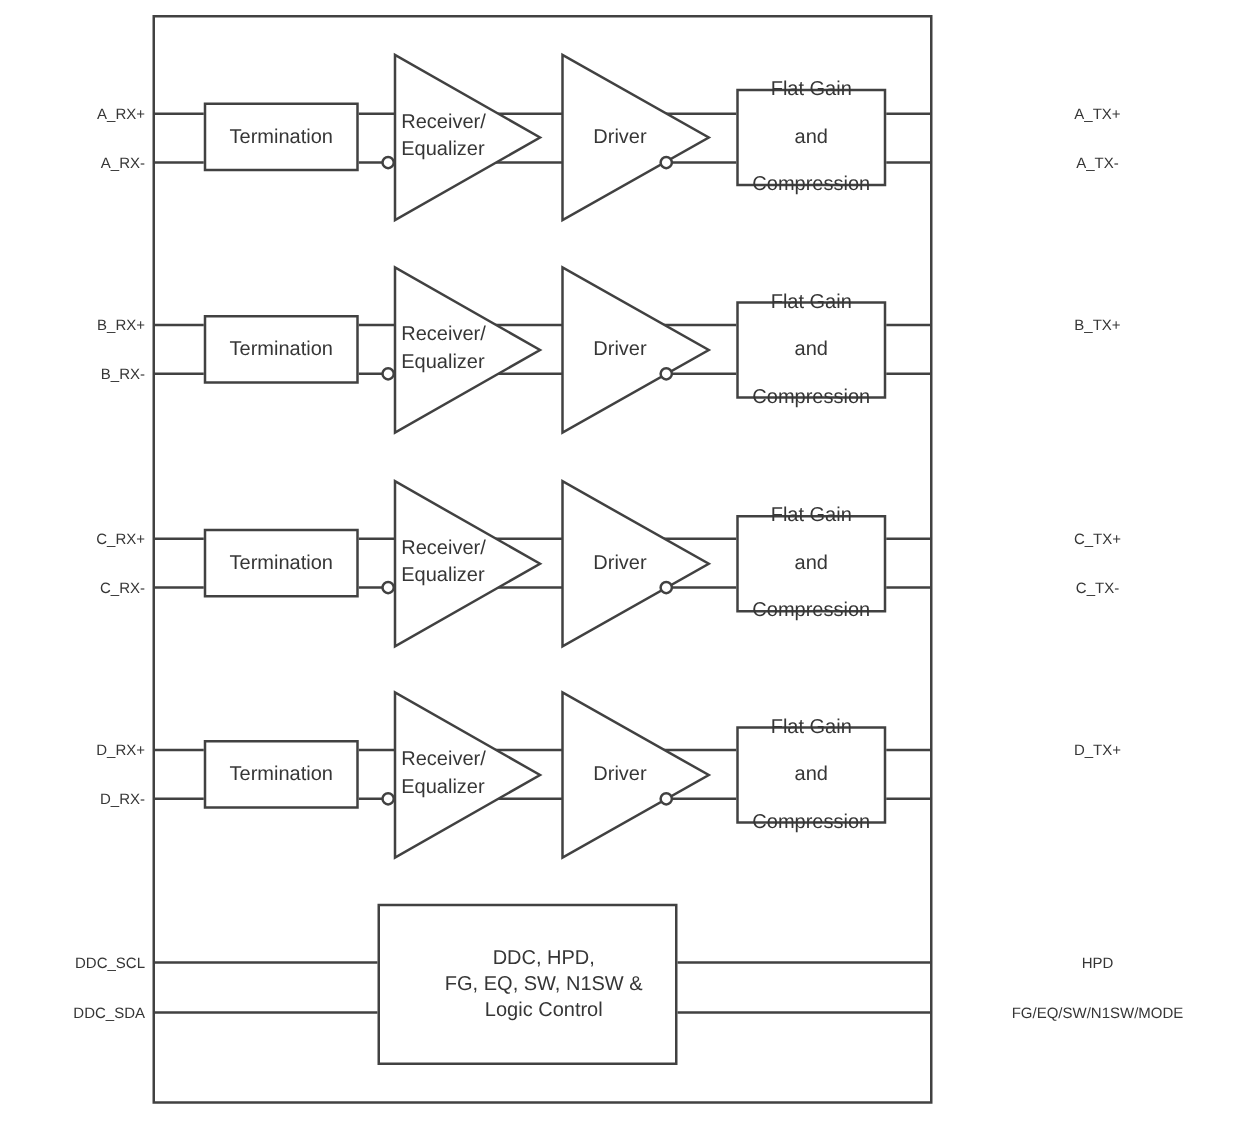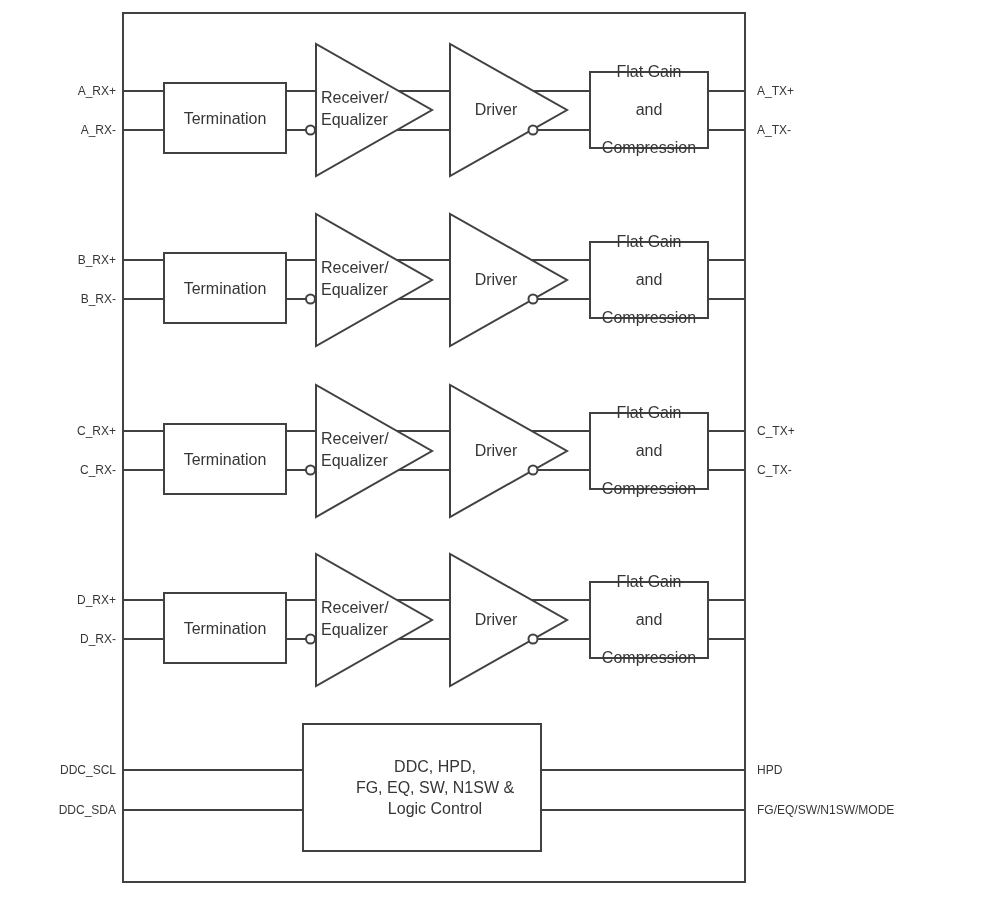--- a/index.html
+++ b/index.html
@@ -15,36 +15,36 @@
   .layer { position: absolute; left: 0; top: 0; }
   .plabel {
     position: absolute;
     height: 24px;
     line-height: 24px;
     font-size: 12px;
     color: #363636;
     white-space: nowrap;
   }
   .plabel.pl-left  { left: 0; width: 116px; text-align: right; }
-  .plabel.pl-right { left: 757px; width: 242px; text-align: left; }
+  .plabel.pl-right { left: 757px; width: 242px; text-align: center; }
   .box {
     position: absolute;
     box-sizing: border-box;
     background: #ffffff;
     border: 2px solid #414141;
     display: flex;
     flex-direction: column;
     align-items: center;
     justify-content: center;
     text-align: center;
     font-size: 16px;
     line-height: 21px;
     color: #363636;
   }
-  .term-box { left: 163px; width: 124px; height: 72px; }
+  .term-box { left: 163px; width: 124px; height: 55px; }
   .fg-box   { left: 589px; width: 120px; height: 78px; line-height: 20px; gap: 18px; }
   .ctrl-box { left: 302px; top: 723px; width: 240px; height: 129px; padding-left: 26px; }
   .tri-text {
     position: absolute;
     font-size: 16px;
     line-height: 22px;
     color: #363636;
     white-space: nowrap;
   }
   .recv-text { left: 321px; width: 104px; height: 44px; text-align: left; }
@@ -130,20 +130,21 @@
   <div class="tri-text recv-text" style="top:257px">
     <div>Receiver/</div>
     <div>Equalizer</div>
   </div>
   <div class="tri-text drv-text" style="top:268px">Driver</div>
   <div class="box fg-box" style="top:241px">
     <div>Flat Gain</div>
     <div>and</div>
     <div>Compression</div>
   </div>
+  <div class="plabel pl-right" style="top:248px">B_TX+</div>
 
   <div class="plabel pl-left" style="top:419px">C_RX+</div>
   <div class="plabel pl-left" style="top:458px">C_RX-</div>
   <div class="box term-box" style="top:423px">
     <span>Termination</span>
   </div>
   <div class="tri-text recv-text" style="top:428px">
     <div>Receiver/</div>
     <div>Equalizer</div>
   </div>
@@ -164,20 +165,21 @@
   <div class="tri-text recv-text" style="top:597px">
     <div>Receiver/</div>
     <div>Equalizer</div>
   </div>
   <div class="tri-text drv-text" style="top:608px">Driver</div>
   <div class="box fg-box" style="top:581px">
     <div>Flat Gain</div>
     <div>and</div>
     <div>Compression</div>
   </div>
+  <div class="plabel pl-right" style="top:588px">D_TX+</div>
 
   <div class="plabel pl-left" style="top:758px">DDC_SCL</div>
   <div class="plabel pl-left" style="top:798px">DDC_SDA</div>
   <div class="box ctrl-box">
     <div>DDC, HPD,</div>
     <div>FG, EQ, SW, N1SW &amp;</div>
     <div>Logic Control</div>
   </div>
   <div class="plabel pl-right" style="top:758px">HPD</div>
   <div class="plabel pl-right" style="top:798px">FG/EQ/SW/N1SW/MODE</div>

